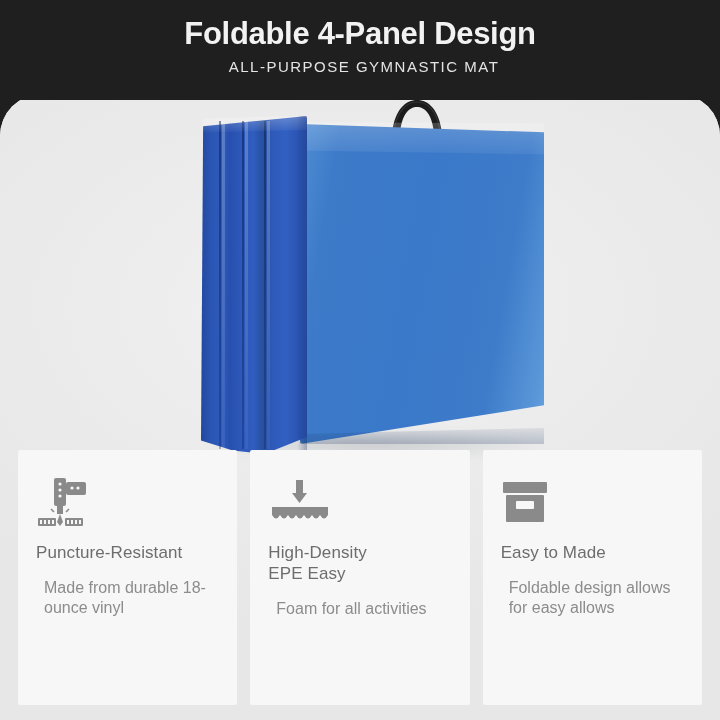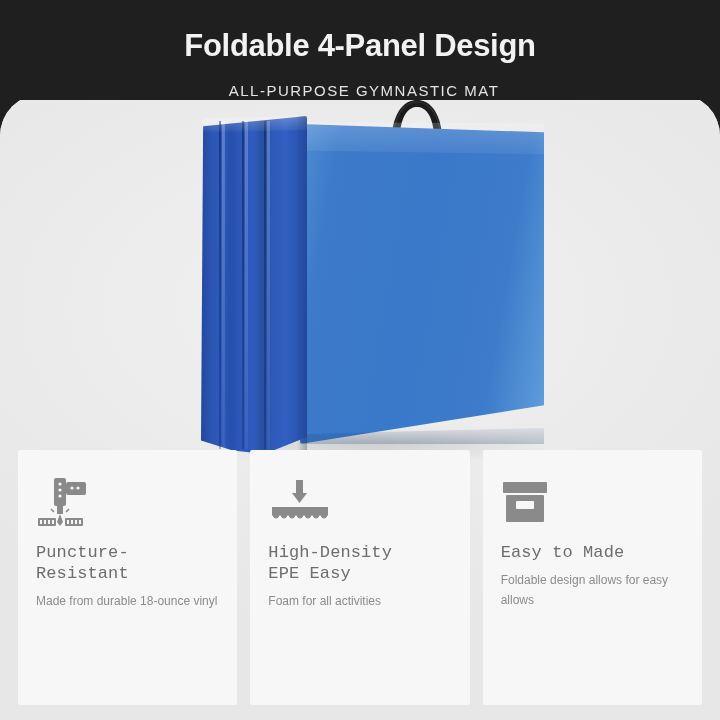--- a/index.html
+++ b/index.html
@@ -22,21 +22,21 @@
   .header {
     position: absolute;
     left: 0; top: 0;
     width: 720px;
     height: 100px;
     background: #1f1f1f;
     text-align: center;
     z-index: 5;
   }
   .header-title {
-    margin: 12px;
+    margin: 0;
     padding-top: 14px;
     font-size: 31px;
     font-weight: bold;
     color: #f2f2f2;
     letter-spacing: -0.3px;
     line-height: 40px;
   }
   .header-subtitle {
     margin: 0;
     padding-top: 3px;
@@ -232,26 +232,25 @@
     margin-bottom: 14px;
     display: block;
   }
   .card-title {
     margin: 0;
     font-size: 17px;
     font-weight: normal;
     color: #6d6d6d;
     line-height: 21px;
     letter-spacing: 0.1px;
-    font-family: Liberation Mono, monospace;
   }
   .card-desc {
-    margin: 0;
+    margin: 8px;
     padding-top: 7px;
-    font-size: 12px;
+    font-size: 16px;
     font-weight: normal;
     color: #8c8c8c;
     line-height: 20px;
   }
 </style>
 </head>
 <body>
 
 <div id="page">
 

